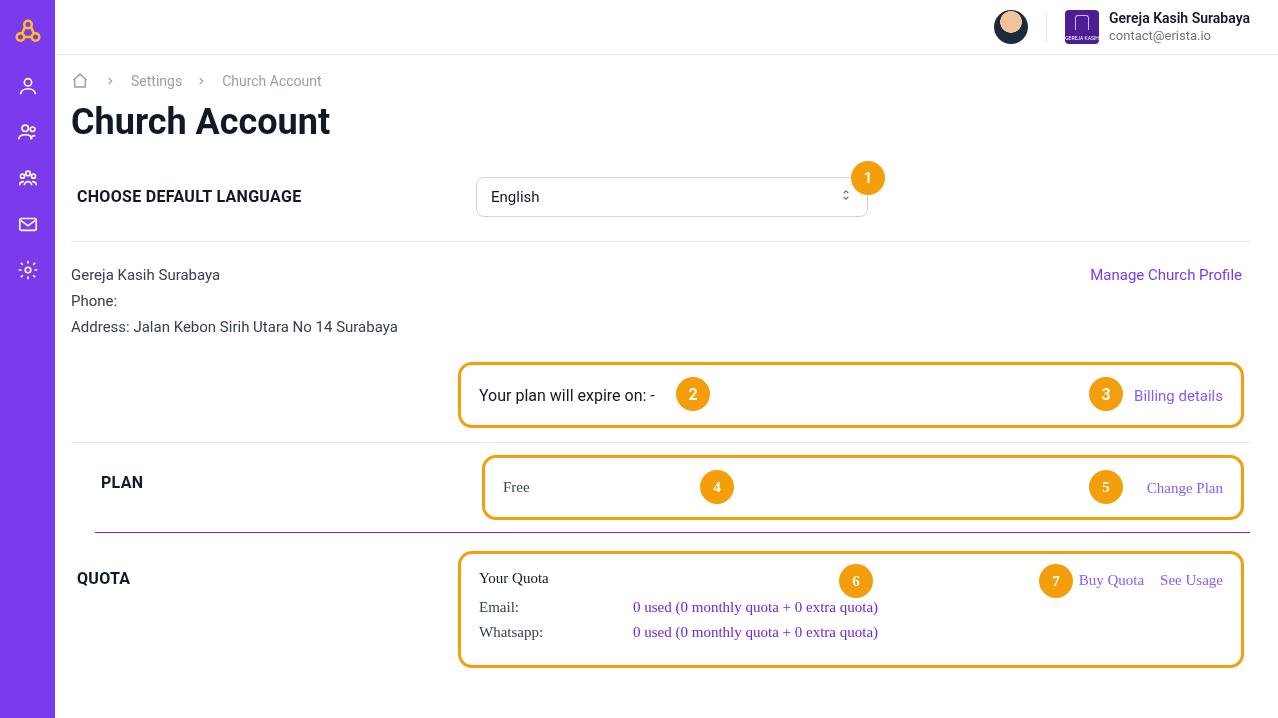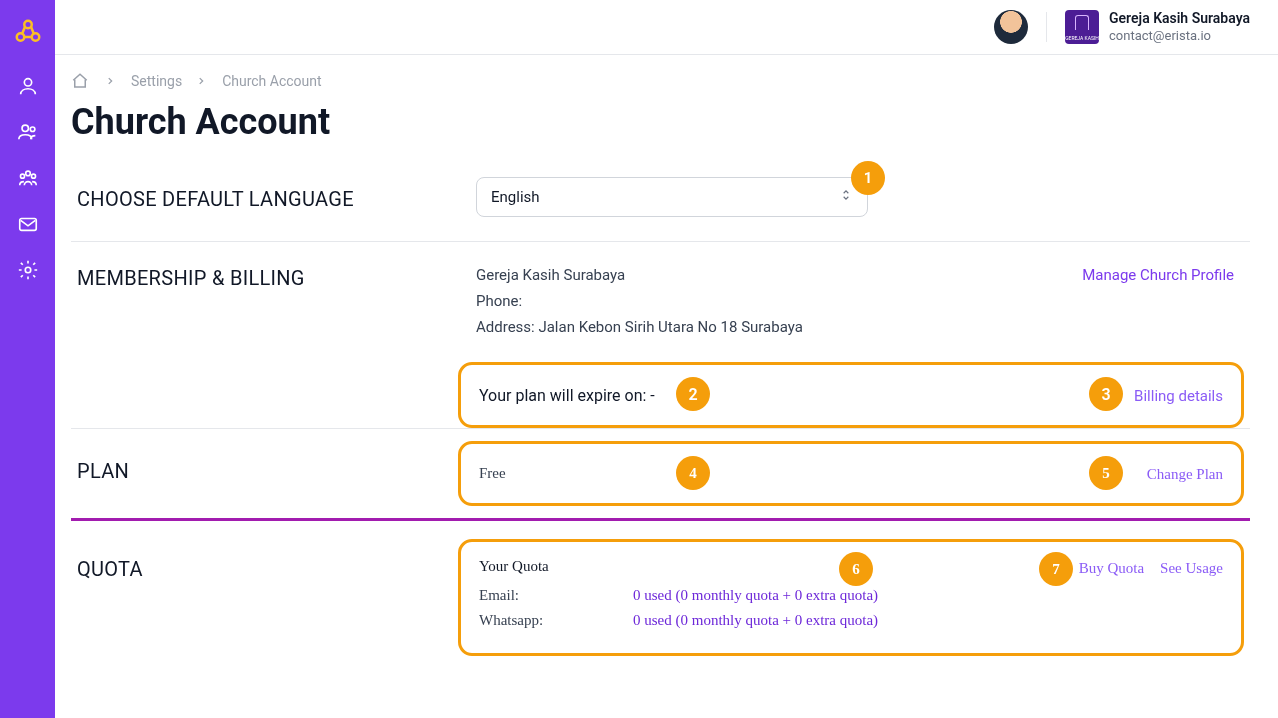--- a/index.html
+++ b/index.html
@@ -46,28 +46,28 @@
   .breadcrumbs { display:flex; align-items:center; gap:14px; color:#9aa0aa; font-size:14px; margin-bottom:10px; }
   .breadcrumbs svg { stroke:#9aa0aa; }
   .crumb { cursor:pointer; }
   .chev { width:12px; height:12px; display:flex; align-items:center; }
   .home-ico { width:20px; height:20px; display:flex; align-items:center; cursor:pointer;}
 
   .page-title { font-size:36px; font-weight:700; margin-bottom:26px; }
 
   .section { display:flex; padding: 24px 0; border-bottom:1px solid #e5e7eb; position:relative; }
   .section:last-of-type { border-bottom:none; }
-  .section-label { width: 405px; font-size:20px; font-weight:400; letter-spacing:.3px; padding-left:6px; }
+  .section-label { width: 405px; font-size:16px; font-weight:700; letter-spacing:.3px; padding-left:6px; }
   .section-body { flex:1; font-size:15px; color:#374151; position:relative; }
 
   .lang-select { width:392px; border:1px solid #d1d5db; border-radius:8px; padding:10px 14px; display:flex; justify-content:space-between; align-items:center; cursor:pointer; color:#111827; }
 
   .info-line { margin-bottom:8px; }
   .link-purple { color:#7c3aed; cursor:pointer; }
-  .top-right-link { position:absolute; right:16px; top:0; }
+  .top-right-link { position:absolute; right:8px; top:0; }
 
   .boxed {
     border:3px solid #f59e0b;
     border-radius:14px;
     padding: 14px 18px;
     display:flex;
     align-items:flex-start;
     justify-content:space-between;
     position:relative;
     margin-top:18px;
@@ -87,21 +87,21 @@
 
   .quota-grid { display:flex; flex-direction:column; gap:8px; }
   .quota-row { display:flex;gap:24px; }
   .quota-key { width:130px; }
   .quota-val { color:#6d28d9; }
 
   .section.language { padding-top:6px; }
   .section.language .section-body { padding-top:2px; }
   .section.language .section-label { padding-top:12px; }
 
-  .section.plan { padding:0; border-bottom:3px solid #a21caf; }
+  .section.plan { padding:0; border-bottom:1px solid #a21caf;margin-left:24px; }
   .section.plan .section-label { padding-top:30px; }
   .section.plan .section-body { padding:12px 0; }
 
   .section.quota { padding:0; }
   .section.quota .section-label { padding-top:36px; }
   .section.quota .section-body { padding:18px 0; }
 
   .plan-boxed, .quota-boxed, .billing-boxed { width:100%; }
   .boxed.billing-row { margin-top:18px; align-items:center; padding:20px 18px;}
   .boxed.plan-row { align-items:center; padding:20px 18px; }
@@ -208,30 +208,29 @@
                 <path d="M8 9l4-4 4 4"></path>
                 <path d="M8 15l4 4 4-4"></path>
               </svg>
           </span>
         </div>
         <div class="badge b1" style="left:375px; top:-14px; right:auto;">1</div>
       </div>
     </div>
 
     <div class="section" style="padding-bottom:0; border-bottom:none;">
-      <div class="section-label">MEMBERSHIP &amp; BILLING</div>
       <div class="section-body memb-body">
         <span class="link-purple top-right-link">Manage Church Profile</span>
         <div class="info-line">Gereja Kasih Surabaya</div>
         <div class="info-line">Phone:</div>
-        <div class="info-line">Address: Jalan Kebon Sirih Utara No 18 Surabaya</div>
-      </div>
-    </div>
-
-    <div style="display:flex; border-bottom:1px solid #e5e7eb; text-align:right;">
+        <div class="info-line">Address: Jalan Kebon Sirih Utara No 14 Surabaya</div>
+      </div>
+    </div>
+
+    <div style="display:flex; border-bottom:1px solid #e5e7eb; padding-bottom:14px;text-align:right;">
       <div style="width:405px;"></div>
       <div style="flex:1; padding-right:6px; margin-left:-18px;">
         <div class="boxed billing-row billing-boxed">
           <span>Your plan will expire on: -</span>
           <div class="badge inbox-left">2</div>
           <div class="badge inbox-right" style="right:118px;">3</div>
           <div class="right-links">
               <span>Billing details</span>
             </div>
         </div>

